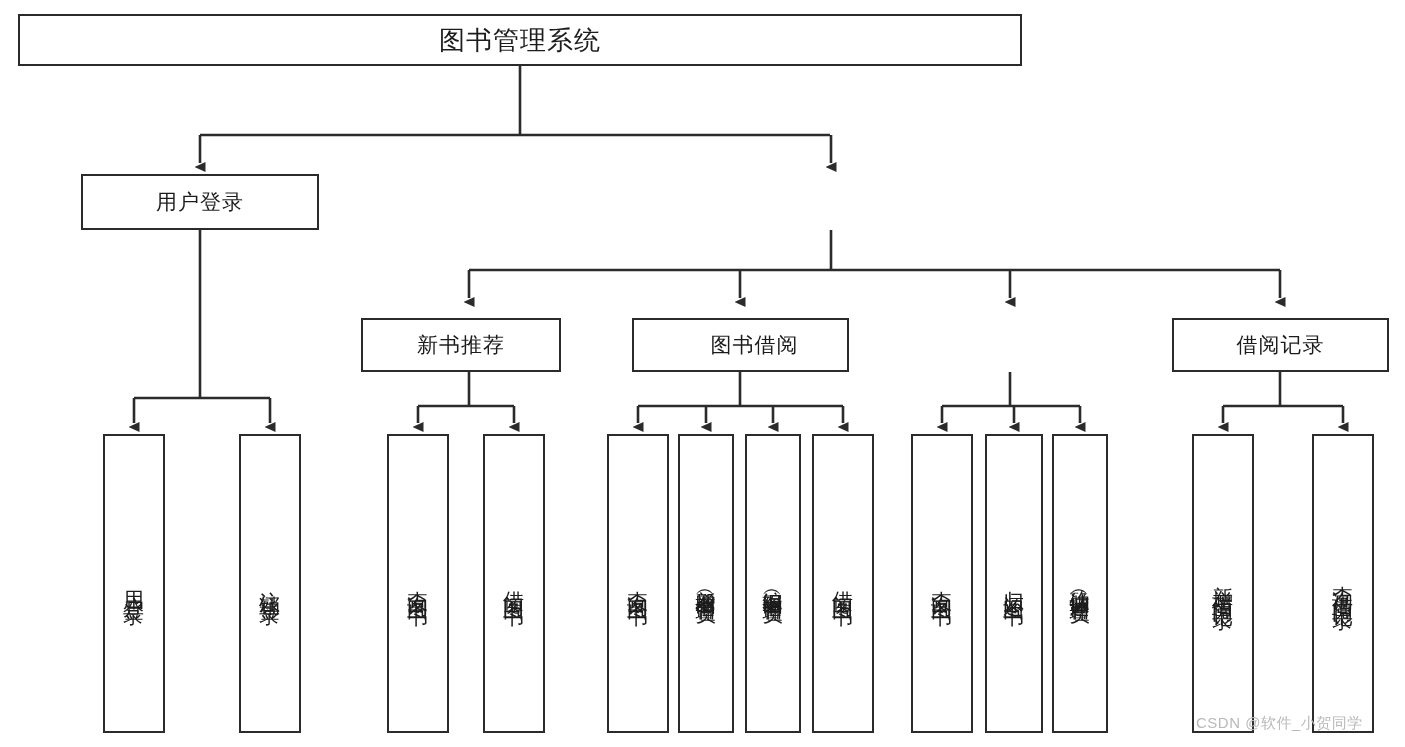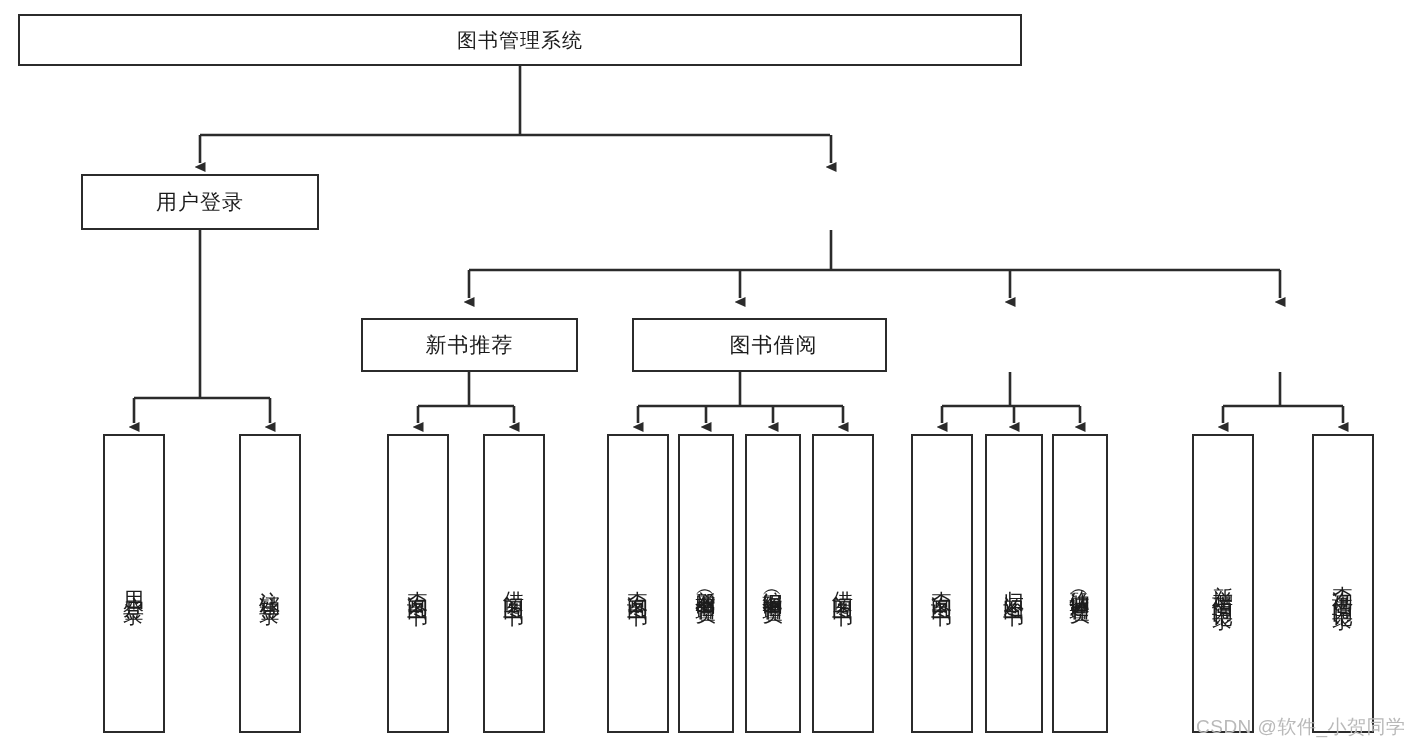--- a/index.html
+++ b/index.html
@@ -33,37 +33,37 @@
     display: flex;
     align-items: center;
     justify-content: center;
     color: #1c1c1c;
   }
   .node.h {
     font-size: 21px;
     letter-spacing: 1px;
   }
   .node.root {
-    font-size: 20px;
+    font-size: 26px;
     letter-spacing: 1px;
   }
   .node.v {
     font-size: 21px;
   }
   .node.v .vtext {
     writing-mode: vertical-rl;
     text-orientation: upright;
     letter-spacing: 5px;
     line-height: 1;
     white-space: nowrap;
     text-align: center;
   }
   .watermark {
     position: absolute;
-    font-size: 19px;
+    font-size: 15px;
     color: #b9b9b9;
     white-space: nowrap;
     letter-spacing: 0.5px;
   }
 </style>
 </head>
 <body>
 
 <div id="canvas">
 
@@ -118,25 +118,28 @@
   </svg>
 
   <div class="node root" style="left:18px; top:14px; width:1004px; height:52px;">
     <span>图书管理系统</span>
   </div>
 
   <div class="node h" style="left:81px; top:174px; width:238px; height:56px;">
     <span>用户登录</span>
   </div>
 
-  <div class="node h" style="left:361px; top:318px; width:217px; height:54px;">
+  <div class="node h" style="left:361px; top:318px; width:200px; height:54px;">
     <span>新书推荐</span>
   </div>
-  <div class="node h" style="left:632px; top:318px; width:255px; height:54px;padding-left:28px;">
+  <div class="node h" style="left:632px; top:318px; width:217px; height:54px;padding-left:28px;">
     <span>图书借阅</span>
+  </div>
+  <div class="node h" style="left:1172px; top:318px; width:217px; height:54px;">
+    <span>借阅记录</span>
   </div>
 
   <div class="node v" style="left:103px; top:434px; width:62px; height:299px;">
     <span class="vtext">用户登录</span>
   </div>
   <div class="node v" style="left:239px; top:434px; width:62px; height:299px;">
     <span class="vtext">注销登录</span>
   </div>
 
   <div class="node v" style="left:387px; top:434px; width:62px; height:299px;">

